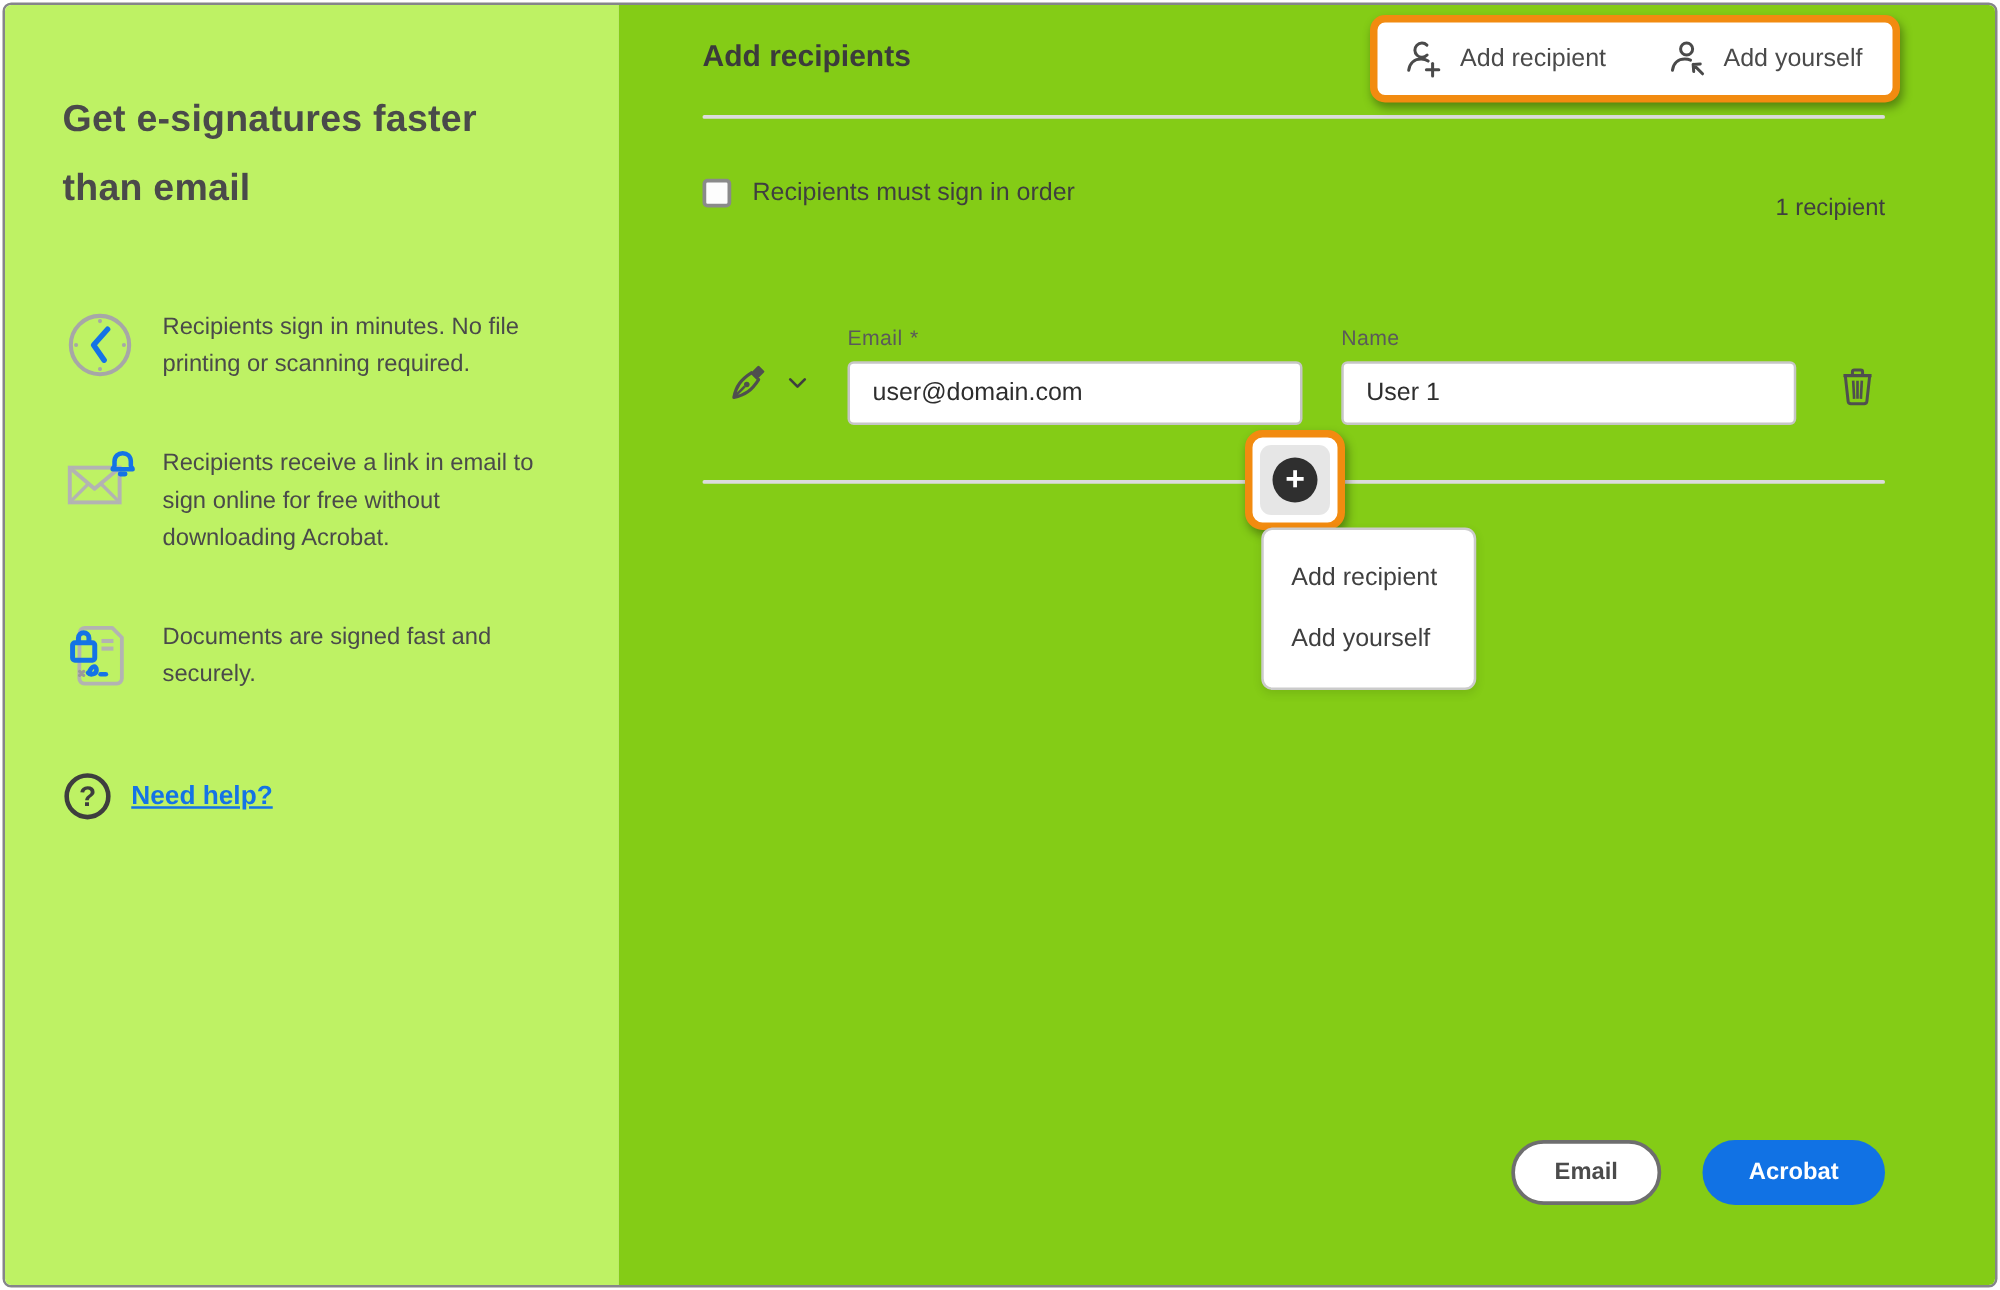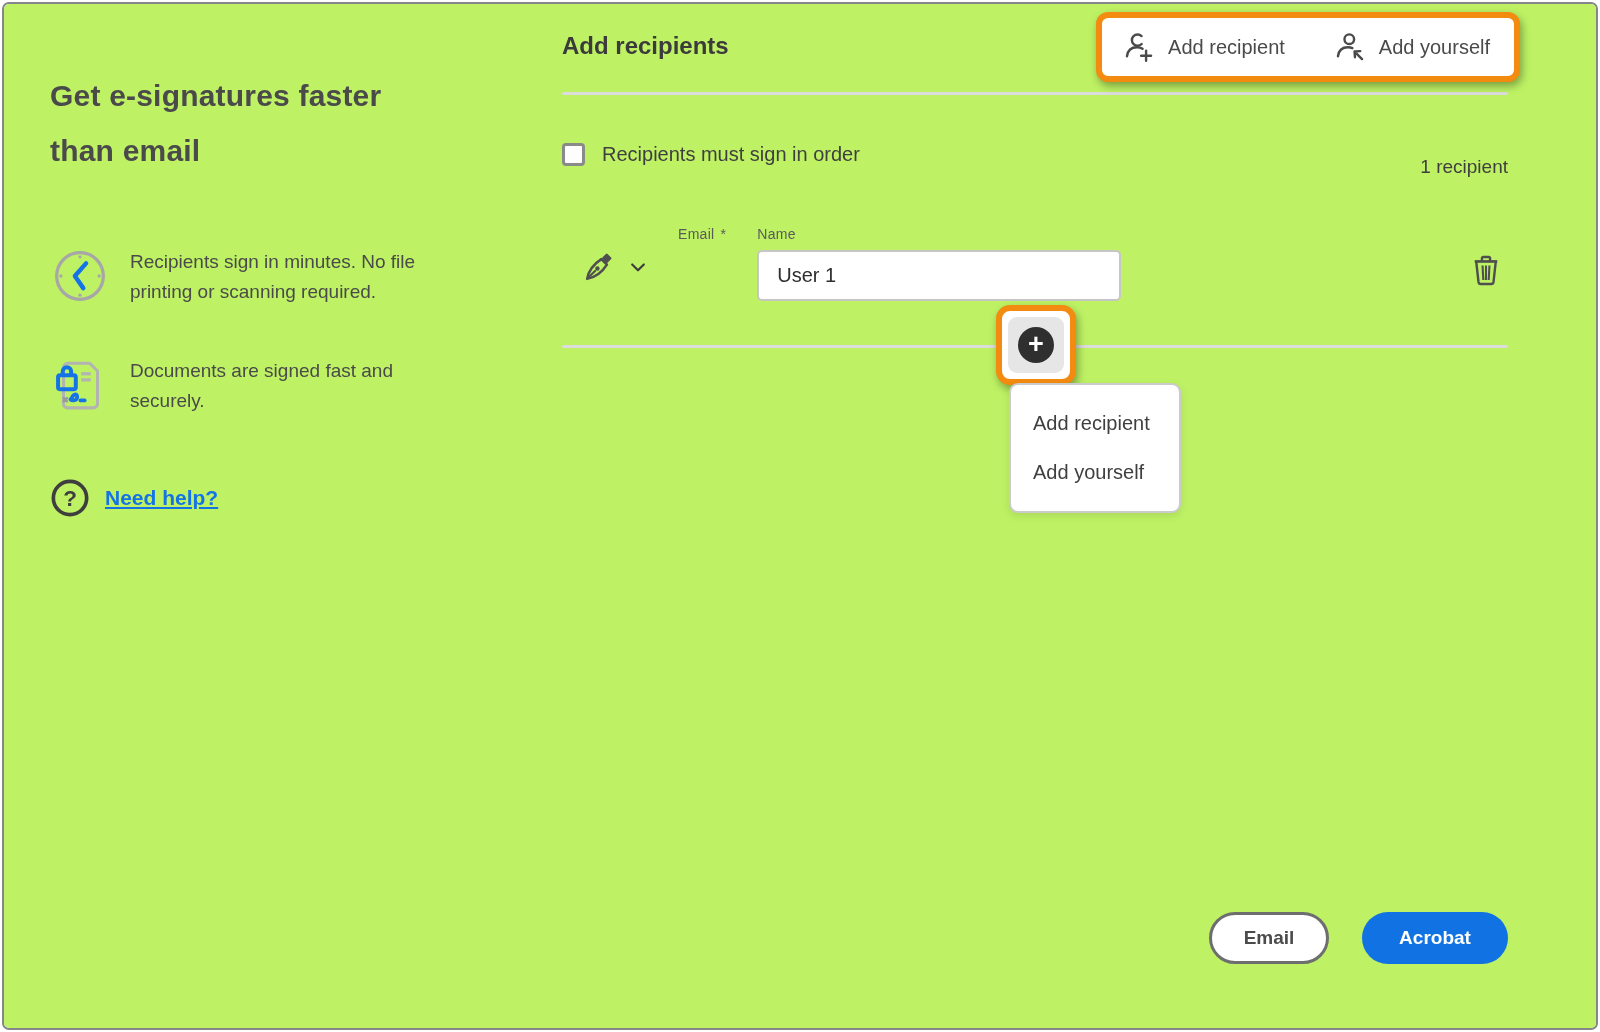--- a/index.html
+++ b/index.html
@@ -21,21 +21,21 @@
   }
   .benefits { margin-top: 68px; }
   .benefit { display: flex; align-items: flex-start; margin-bottom: 48px; }
   .benefit .bicon { width: 60px; min-width: 60px; height: 60px; margin-right: 20px;
     display: flex; align-items: center; justify-content: center; }
   .benefit .btext { font-size: 19px; line-height: 30px; color: #4a4a4a; width: 300px; padding-top: 1px; }
   .need-help { display: flex; align-items: center; margin-top: 62px; }
   .need-help .qicon { width: 40px; height: 40px; margin-right: 15px; }
   .need-help a { font-size: 21px; font-weight: bold; color: #1473e6; text-decoration: underline; text-align: right; }
   
-  .main { position: relative; flex: 1; background: #bef264; padding: 0 88px 0 67px; }
+  .main { position: relative; flex: 1; background: #84cc16; padding: 0 88px 0 67px; }
   .page-title { margin-top: 28px; font-size: 24px; font-weight: bold; color: #3b3b3b; }
   .toolbar-highlight {
     position: absolute; top: 8px; right: 76px;
     border: 6px solid #f28b10; border-radius: 12px; background: #fff;
     box-shadow: 2px 4px 8px rgba(0,0,0,.35);
     padding: 12px 24px 12px 20px; display: flex; align-items: center; gap: 48px;
   }
   .tool-btn { display: flex; align-items: center; gap: 12px; background: none; border: none;
     font-family: inherit; font-size: 20px; color: #4a4a4a; cursor: pointer; }
   .tool-btn svg { display: block; }
@@ -48,21 +48,21 @@
   }
   .order-label { margin-left: 17px; font-size: 20px; color: #3f3f3f; }
   .recipient-count { margin-left: auto; font-size: 19px; color: #3f3f3f; margin-top: 26px; }
   
   .recipient-row { display: flex; margin-top: 48px; }
   .role-select { display: flex; align-items: center; gap: 10px; align-self: flex-end;
     margin-bottom: 12px; margin-left: 18px; background: none; border: none; cursor: pointer; }
   .field-group { display: flex; flex-direction: column; }
   .field-group.email { margin-left: 30px; }
   .field-group.name { margin-left: 31px; }
-  .field-label { font-size: 14px; color: #5a5a5a; margin-bottom: 8px; letter-spacing: .3px; }
+  .field-label { font-size: 17px; color: #5a5a5a; margin-bottom: 8px; letter-spacing: .3px; margin-top: 35px; }
   .req { color: #5a5a5a; margin-left: 6px; }
   .text-input {
     width: 364px; height: 51px; border: 2px solid #c6c6c6; border-radius: 5px;
     font-family: inherit; font-size: 20px; color: #2e2e2e; padding: 0 18px; background: #fff;
   }
   .trash-btn { align-self: flex-end; margin-bottom: 10px; margin-left: auto; margin-right: 4px;
     background: none; border: none; cursor: pointer; }
   
   .plus-zone { position: relative; margin-top: 44px; }
   .plus-highlight {
@@ -107,20 +107,33 @@
             <circle cx="12" cy="3.8" r="0.7" fill="#a7a7a7"></circle>
             <circle cx="12" cy="20.2" r="0.7" fill="#a7a7a7"></circle>
             <circle cx="3.8" cy="12" r="0.7" fill="#a7a7a7"></circle>
             <circle cx="20.2" cy="12" r="0.7" fill="#a7a7a7"></circle>
             <polyline points="14.6,6.6 9.8,12 13.4,17.2" stroke="#1473e6" stroke-width="1.9" stroke-linecap="round" stroke-linejoin="round"></polyline>
           </svg>
         </span>
         <span class="btext">Recipients sign in minutes. No file printing or scanning required.</span>
       </div>
 
+      <div class="benefit">
+        <span class="bicon">
+          <svg width="58" height="58" viewBox="0 0 24 24" fill="none">
+            <rect x="2" y="7.5" width="16.5" height="11.5" stroke="#b3b3b3" stroke-width="1.3"></rect>
+            <polyline points="2,7.5 10.2,14.5 18.5,7.5" stroke="#b3b3b3" stroke-width="1.3" stroke-linejoin="round"></polyline>
+            <polyline points="2,19 8,13" stroke="#b3b3b3" stroke-width="1.1"></polyline>
+            <polyline points="18.5,19 12.5,13" stroke="#b3b3b3" stroke-width="1.1"></polyline>
+            <path d="M16.2 8 c0-0.5 0.6-0.5 0.6-1.2 v-1.3 c0-1.7 1.2-2.8 2.7-2.8 s2.7 1.1 2.7 2.8 v1.3 c0 0.7 0.6 0.7 0.6 1.2 z" stroke="#1473e6" stroke-width="1.5" stroke-linejoin="round"></path>
+            <line x1="18.7" y1="9.6" x2="20.3" y2="9.6" stroke="#1473e6" stroke-width="1.6" stroke-linecap="round"></line>
+          </svg>
+        </span>
+        <span class="btext">Recipients receive a link in email to sign online for free without downloading Acrobat.</span>
+      </div>
 
       <div class="benefit">
         <span class="bicon">
           <svg width="56" height="56" viewBox="0 0 24 24" fill="none">
             <path d="M5 4.5 a1.8 1.8 0 0 1 1.8-1.8 h9.4 l3.3 3.3 v14 a1.8 1.8 0 0 1-1.8 1.8 h-11 a1.8 1.8 0 0 1-1.8-1.8 z" stroke="#b3b3b3" stroke-width="1.3" stroke-linejoin="round"></path>
             <line x1="12.5" y1="7.2" x2="16.6" y2="7.2" stroke="#b3b3b3" stroke-width="1.4"></line>
             <line x1="12.5" y1="9.8" x2="16.6" y2="9.8" stroke="#b3b3b3" stroke-width="1.4"></line>
             <rect x="2.6" y="7.8" width="7.6" height="6" rx="0.8" stroke="#1473e6" stroke-width="1.7"></rect>
             <path d="M4.6 7.8 v-1.6 a1.8 1.8 0 0 1 3.6 0 v1.6" stroke="#1473e6" stroke-width="1.7"></path>
             <path d="M8.2 18.3 c0.8-2.8 2.6-2.8 2.6-1.2 c0 1.6-2.2 1.9-2.9 1 " stroke="#1473e6" stroke-width="1.6" stroke-linecap="round"></path>
@@ -191,20 +204,21 @@
         </span>
         <span>
           <svg width="20" height="20" viewBox="0 0 24 24" fill="none">
             <polyline points="5,9 12,16 19,9" stroke="#3e3e3e" stroke-width="2.6" stroke-linecap="round" stroke-linejoin="round"></polyline>
           </svg>
         </span>
       </button>
 
       <div class="field-group email">
         <label class="field-label"><span>Email</span><span class="req">*</span></label>
+        <input class="text-input" type="text" value="user@domain.com" style="">
       </div>
 
       <div class="field-group name">
         <label class="field-label">Name</label>
         <input class="text-input" type="text" value="User 1" style="">
       </div>
 
       <button class="trash-btn">
         <span>
           <svg width="36" height="36" viewBox="0 0 24 24" fill="none">

